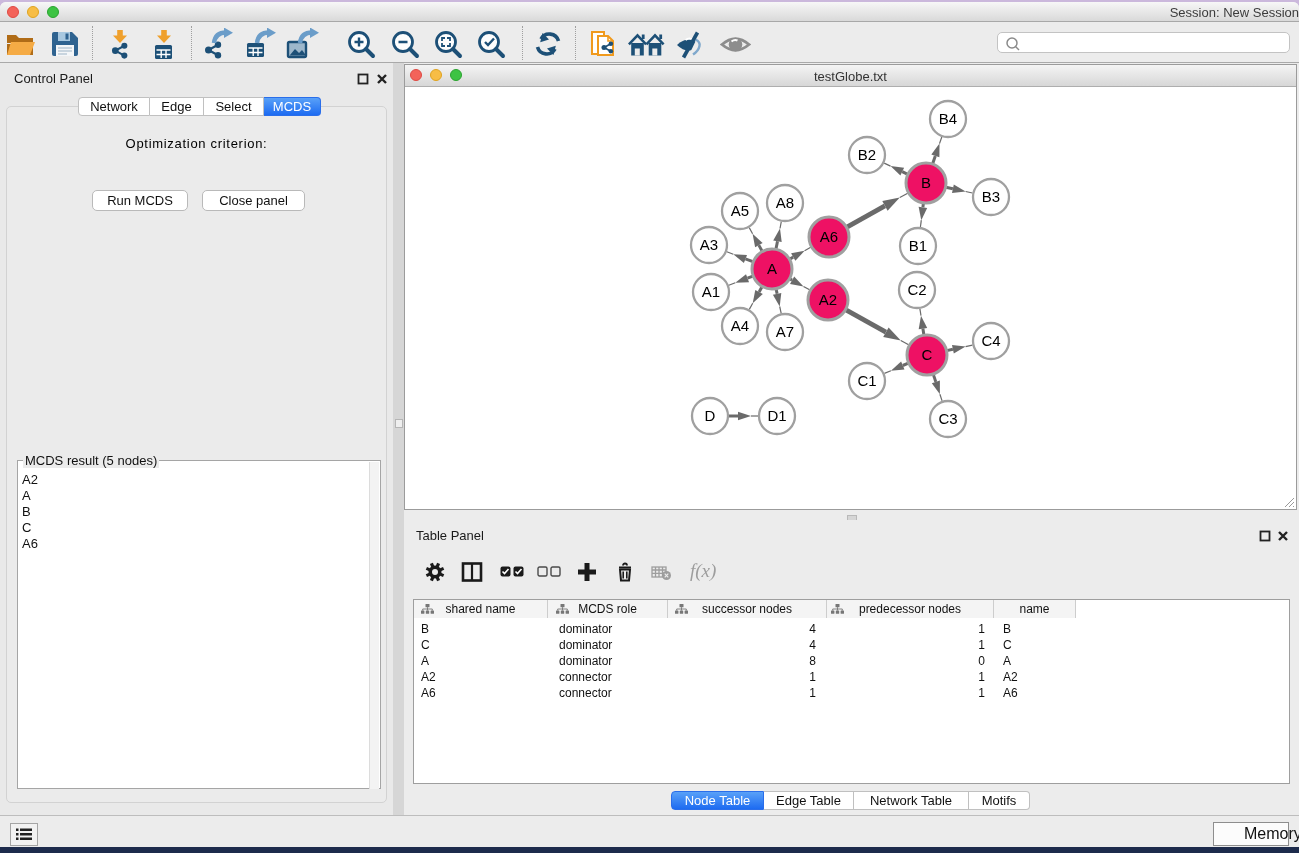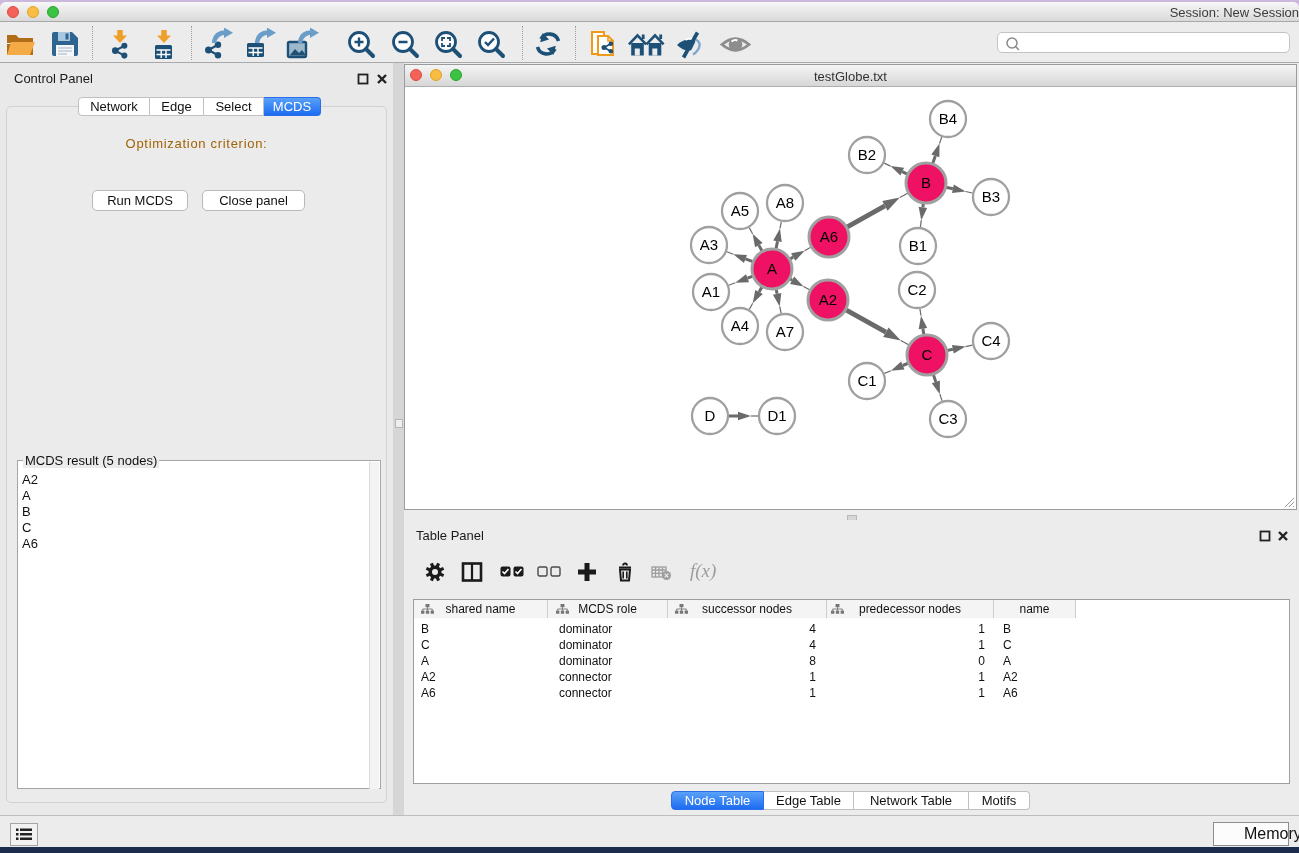--- a/index.html
+++ b/index.html
@@ -203,21 +203,21 @@
       <svg class="abs" style="left:376px;top:10px" width="12" height="12">
           <path d="M2 2 L10 10 M10 2 L2 10" stroke="#222" stroke-width="2.4"></path>
         </svg>
       <div id="cp-inner"></div>
       <div class="tabs" style="left:78px;top:34px">
         <div class="tab first" style="width:72px">Network</div>
         <div class="tab" style="width:54px">Edge</div>
         <div class="tab" style="width:60px">Select</div>
         <div class="tab last sel" style="width:57px">MCDS</div>
       </div>
-      <div style="position:absolute;left:0;top:73px;width:393px;text-align:center;font-size:13px;letter-spacing:0.7px;color:#a16207">Optimization criterion:</div>
+      <div style="position:absolute;left:0;top:73px;width:393px;text-align:center;font-size:13px;letter-spacing:0.7px;color:#000000">Optimization criterion:</div>
       <div class="btn" style="left:92px;top:127px;width:96px;height:21px">Run MCDS</div>
       <div class="btn" style="left:202px;top:127px;width:103px;height:21px">Close panel</div>
       <div style="position:absolute;left:17px;top:397px;width:364px;height:329px;border:1px solid #a5a5a5;background:#fff">
         <div style="position:absolute;left:5px;top:-8px;background:#ebebeb;padding:0 2px;font-size:13px;color:#111">MCDS result (5 nodes)</div>
         <div style="position:absolute;left:4px;top:11px;font-size:13px;color:#111;line-height:16px">A2<br>A<br>B<br>C<br>A6</div>
         <div style="position:absolute;right:1px;top:1px;width:10px;height:327px;background:#f3f3f3;border-left:1px solid #dcdcdc"></div>
       </div>
     </div>
     <div id="rightarea">
       <div id="netwin">

